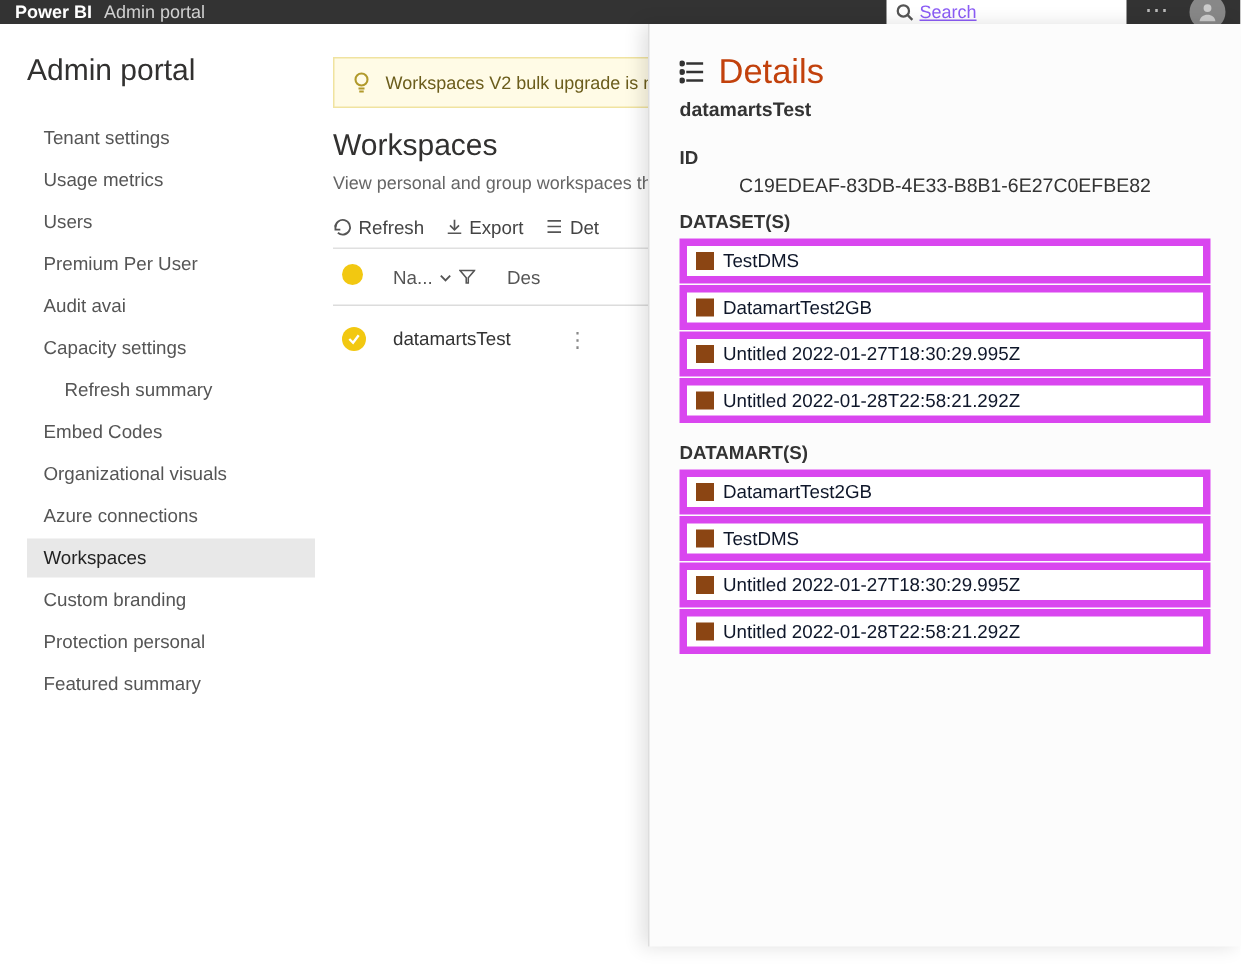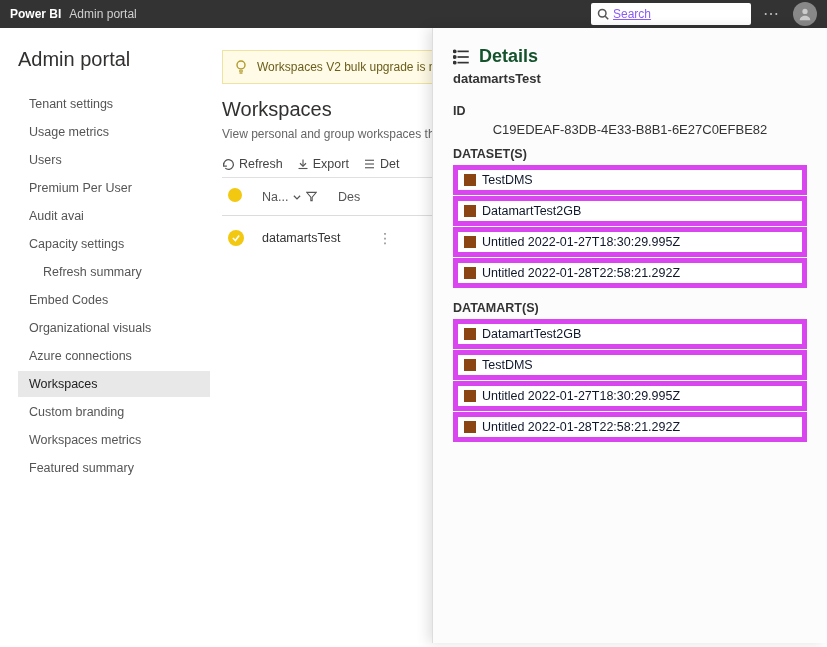--- a/index.html
+++ b/index.html
@@ -1,18 +1,18 @@
 <!DOCTYPE html>
 <html><head>
 <meta charset="utf-8">
 <style>
   * { box-sizing: border-box; margin: 0; padding: 0; }
   html, body { width: 827px; height: 647px; font-family: "Segoe UI", Arial, sans-serif; overflow: hidden; background: #ffffff; }
   
-  .topbar { height: 28px; background: #333333; color: #ffffff; display: flex; align-items: center; padding: 0 10px; font-size: 12px; }
+  .topbar { height: 16px; background: #333333; color: #ffffff; display: flex; align-items: center; padding: 0 10px; font-size: 12px; }
   .topbar .brand { font-weight: 600; margin-right: 8px; }
   .topbar .crumb { color: #d0d0d0; }
   .topbar .spacer { flex: 1; }
   .topbar .search-box { display: flex; align-items: center; background: #ffffff; color: #555; height: 22px; width: 160px; border-radius: 2px; padding: 0 6px; font-size: 12px; }
   .topbar .search-box svg { margin-right: 4px; flex-shrink:0; }
   .topbar .search-box span { color: #8b5cf6; text-decoration: underline; }
   .topbar .dots { margin: 0 12px; color: #bbb; font-size: 16px; letter-spacing: 2px; line-height: 1; }
   .topbar .avatar { width: 24px; height: 24px; border-radius: 50%; background: #888888; display:flex; align-items:center; justify-content:center; }
   .topbar .avatar svg { fill:#ccc; }
 
@@ -24,39 +24,39 @@
   .nav li { font-size: 12.5px; color: #555; padding: 6px 8px; cursor: pointer; border-left: 3px solid transparent; margin-bottom: 2px; }
   .nav li.sub { padding-left: 22px; }
   .nav li.active { background: #e8e8e8; color:#222; }
 
   .main { flex: 1; padding: 22px 18px 0 12px; overflow: hidden; }
   .notice { background: #fffbe6; border: 1px solid #f0e3a0; display: flex; align-items: center; padding: 8px 10px; font-size: 12px; color: #6b5d1c; margin-bottom: 14px; }
   .notice svg { margin-right: 8px; flex-shrink:0; stroke:#b19a2c; }
   .main h2 { font-size: 20px; font-weight: 400; color: #323130; margin-bottom: 6px; }
   .subtext { font-size: 12px; color: #666; margin-bottom: 10px; }
   .toolbar { display: flex; align-items: center; gap: 14px; padding: 6px 0; border-bottom: 1px solid #e0e0e0; font-size: 12.5px; color: #444; }
-  .toolbar .tbtn { display:flex; align-items:center; gap:4px; cursor:pointer; }
+  .toolbar .tbtn { display:flex; gap:4px; cursor:pointer; }
   .toolbar svg { stroke:#555; }
   .headerrow { display:flex; align-items:center; padding: 10px 6px; border-bottom:1px solid #dcdcdc; font-size:12.5px; color:#555; gap:6px; }
   .statusdot { width:14px; height:14px; border-radius:50%; background:#f2c811; display:inline-block; }
   .checkdot { width:16px; height:16px; border-radius:50%; background:#f2c811; display:inline-flex; align-items:center; justify-content:center; }
   .checkdot svg { stroke:#fff; }
   .headerrow .col1 { width:28px; }
   .headerrow .col2 { flex:0 0 70px; display:flex; align-items:center; gap:4px; }
   .headerrow .col3 { flex:1; }
   .datarow { display:flex; align-items:center; padding: 14px 6px; font-size:12.5px; color:#333; gap:6px; }
   .datarow .col1 { width:28px; }
   .datarow .col2 { flex:0 0 110px; }
   .datarow .kebab { color:#888; font-size:14px; cursor:pointer; }
 
   
   .panel { position:absolute; right:0; top:0; bottom:0; width:395px; background:#fcfcfc; border-left:1px solid #ddd; box-shadow:-4px 0 12px rgba(0,0,0,0.12); padding: 18px 20px 14px 20px; display:flex; flex-direction:column; }
   .panel-head { display:flex; align-items:center; gap:8px; margin-bottom:4px; }
   .panel-head svg { stroke:#333; }
-  .panel-head h2 { font-size:18px; font-weight:700; color:#14532d; }
+  .panel-head h2 { font-size:23px; font-weight:400; color:#c2410c; }
   .panel-sub { font-size:13px; font-weight:600; color:#333; margin-bottom:14px; }
   .sect-label { font-size:12.5px; font-weight:700; color:#333; margin:4px 0 4px 0; }
   .idval { font-size:13px; color:#333; margin-bottom:6px;text-align:center; }
   .item-list { margin-bottom:8px; }
   .item { display:flex; align-items:center; gap:6px; background:#ffffff; border:5px solid #d946ef; padding:3px 6px; font-size:12.5px; color:#0f172a; margin-bottom:1px; }
   .item .sq { width:12px; height:12px; background:#8b4513; display:inline-block; flex-shrink:0; }
   .panel-footer { margin-top:auto; display:flex; justify-content:flex-end; }
   .closebtn { border:1px solid #333; background:#fff; padding:6px 22px; font-size:13px; cursor:pointer; }
 </style>
 </head>
@@ -92,21 +92,21 @@
         <li>Users</li>
         <li>Premium Per User</li>
         <li>Audit avai</li>
         <li>Capacity settings</li>
         <li class="sub">Refresh summary</li>
         <li>Embed Codes</li>
         <li>Organizational visuals</li>
         <li>Azure connections</li>
         <li class="active">Workspaces</li>
         <li>Custom branding</li>
-        <li>Workspaces metrics</li>
+        <li>Protection personal</li>
         <li>Featured summary</li>
       </ul>
   </div>
 
   <div class="main">
     <div class="notice">
       <svg width="16" height="16" viewBox="0 0 16 16" fill="none" stroke-width="1.4">
           <circle cx="8" cy="6" r="4"></circle>
           <line x1="6" y1="12" x2="10" y2="12"></line>
           <line x1="6.5" y1="14" x2="9.5" y2="14"></line>

